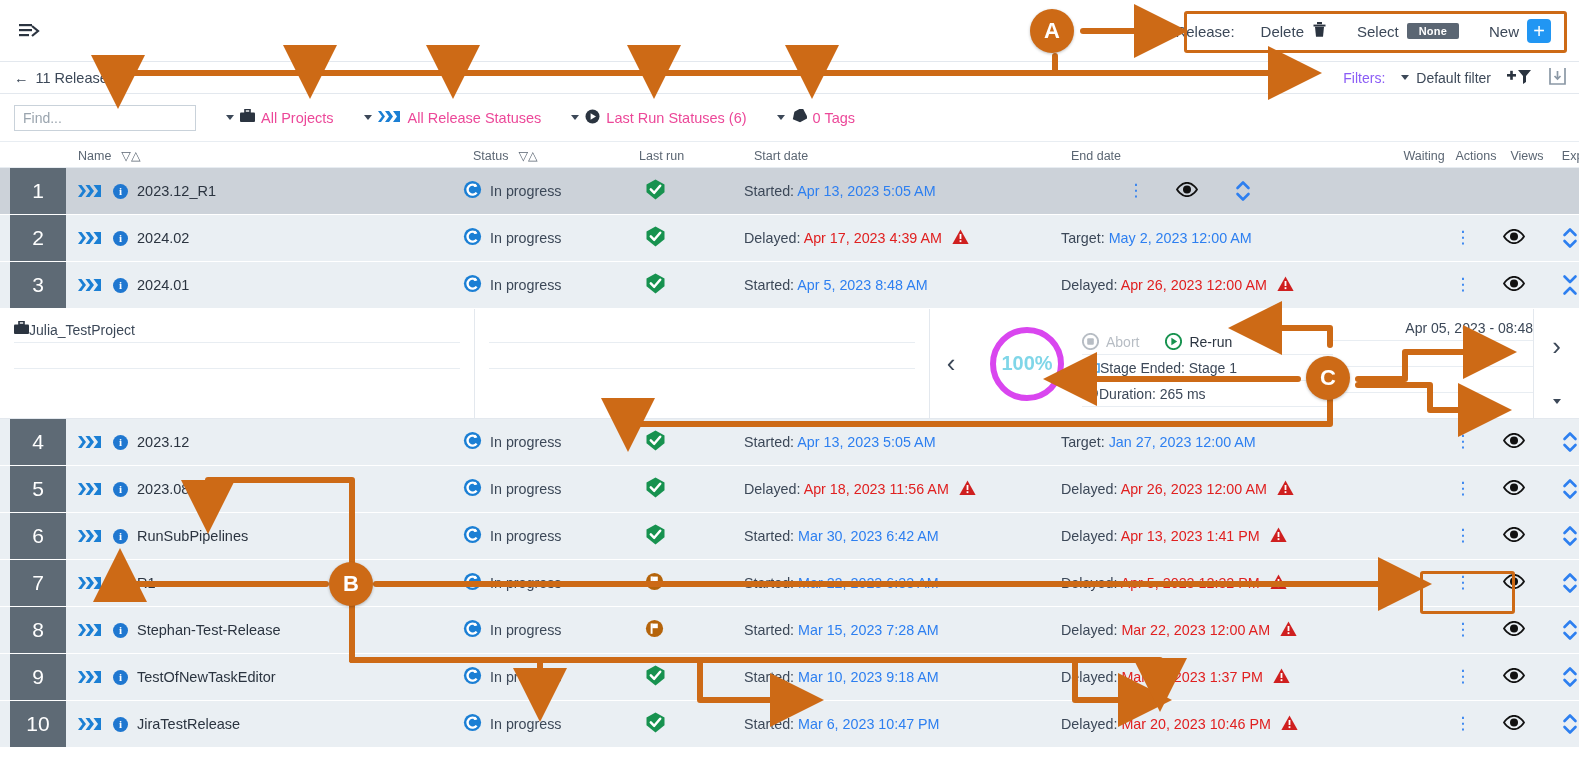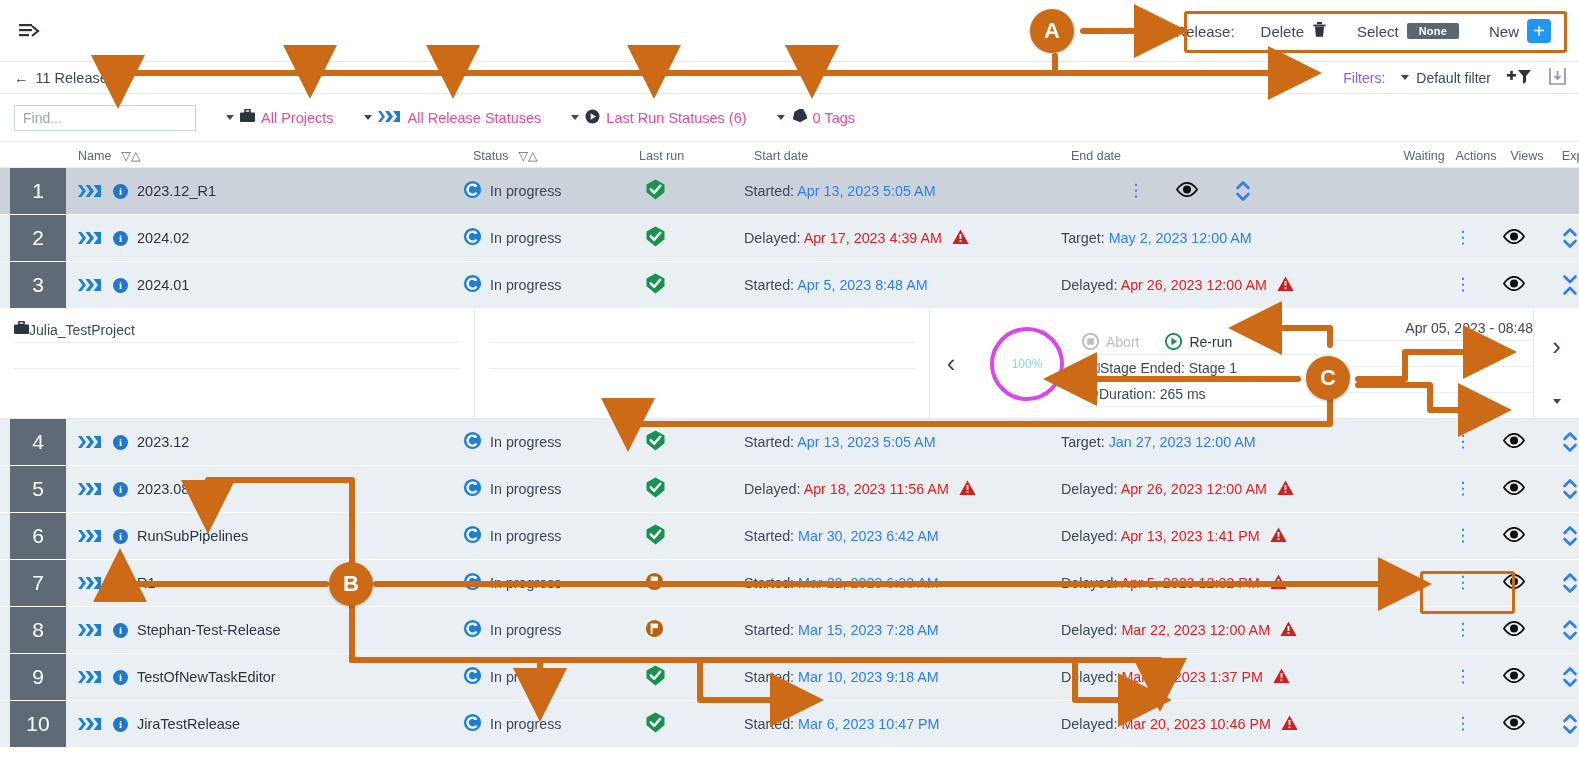--- a/index.html
+++ b/index.html
@@ -126,23 +126,23 @@
   }
   .dbox { border-right:1px solid #e3e8ee; padding:8px 14px 0 14px; }
   .dbox.one { width:475px; }
   .dbox.two { width:455px; }
   .dline { border-bottom:1px solid #e8edf2; height:26px; display:flex; align-items:center; font-size:14px; color:#3c4858;}
   .dline:last-child{ border-bottom:1px solid #e8edf2; }
   .arrow-nav { width:42px; display:flex; align-items:center; justify-content:center; font-size:26px; color:#3c4858; cursor:pointer;}
   .donut-wrap { width:110px; display:flex; align-items:center; justify-content:center;}
   .donut {
     width:74px;height:74px;border-radius:50%;
-    border:4px solid #d946ef;
+    border:6px solid #d946ef;
     display:flex;align-items:center;justify-content:center;
-    font-size:12px;color:#7fd6e8;
+    font-size:20px;color:#7fd6e8;font-weight:bold;
   }
   .dcenter { flex:1; padding-top:20px; }
   .dcenter .dline{ border-bottom:1px solid #e8edf2; }
   .dright { width:200px; padding-top:6px; }
   .dright .dline{ border-bottom:1px solid #e8edf2; justify-content:flex-end; }
   .abort { color:#b7bdc4; display:flex; align-items:center; gap:7px;}
   .rerun { color:#2b3440; display:flex; align-items:center; gap:7px; margin-left:26px; cursor:pointer;}
 
   
   .anno { position:absolute; left:0; top:0; width:1579px; height:779px; pointer-events:none; }

